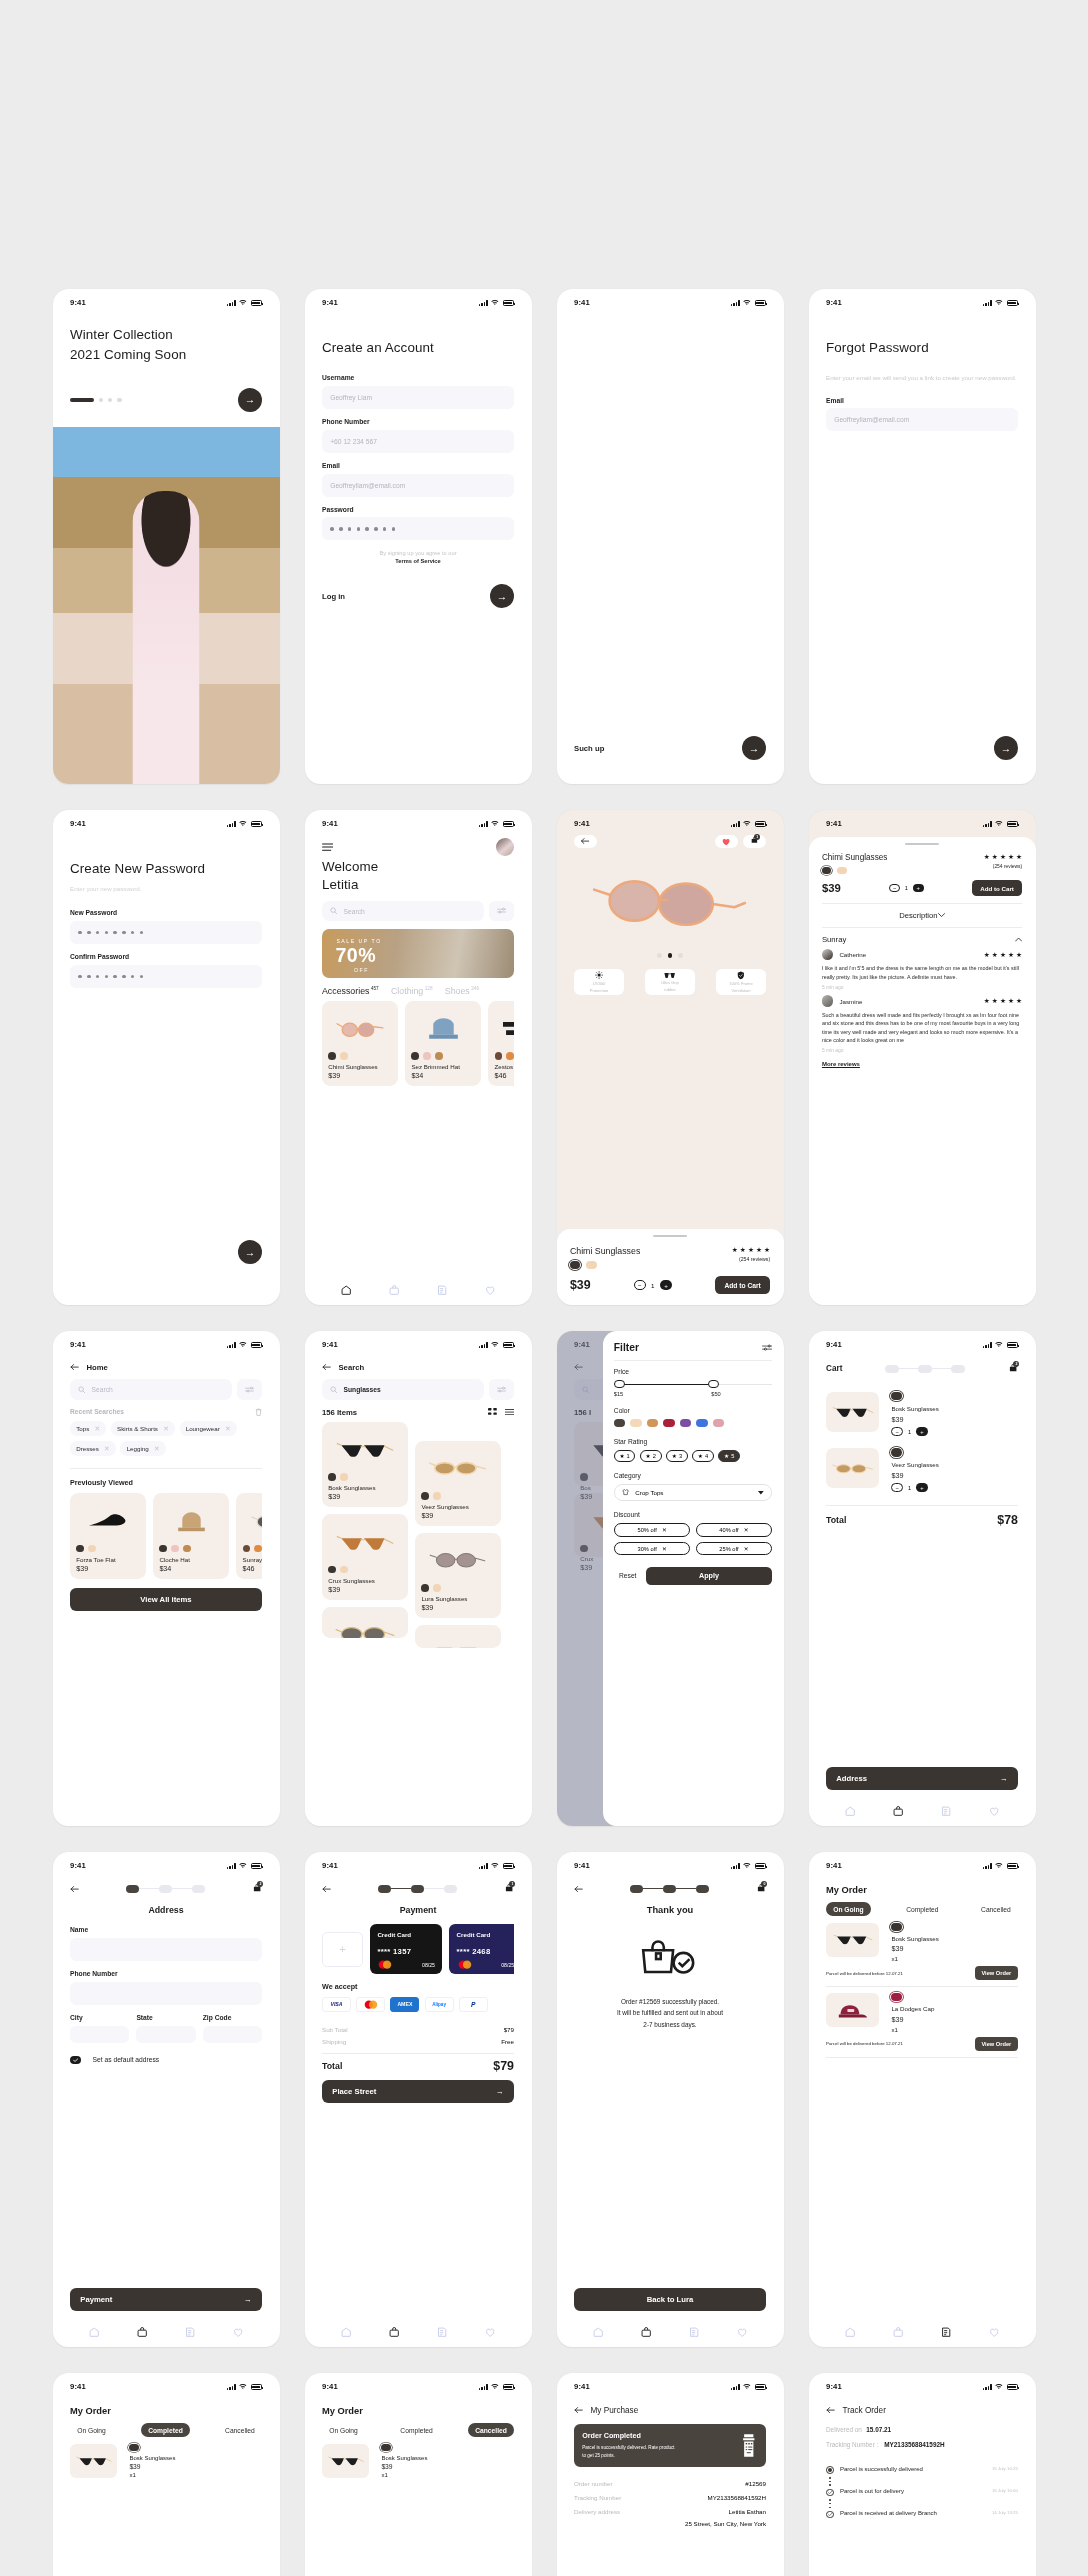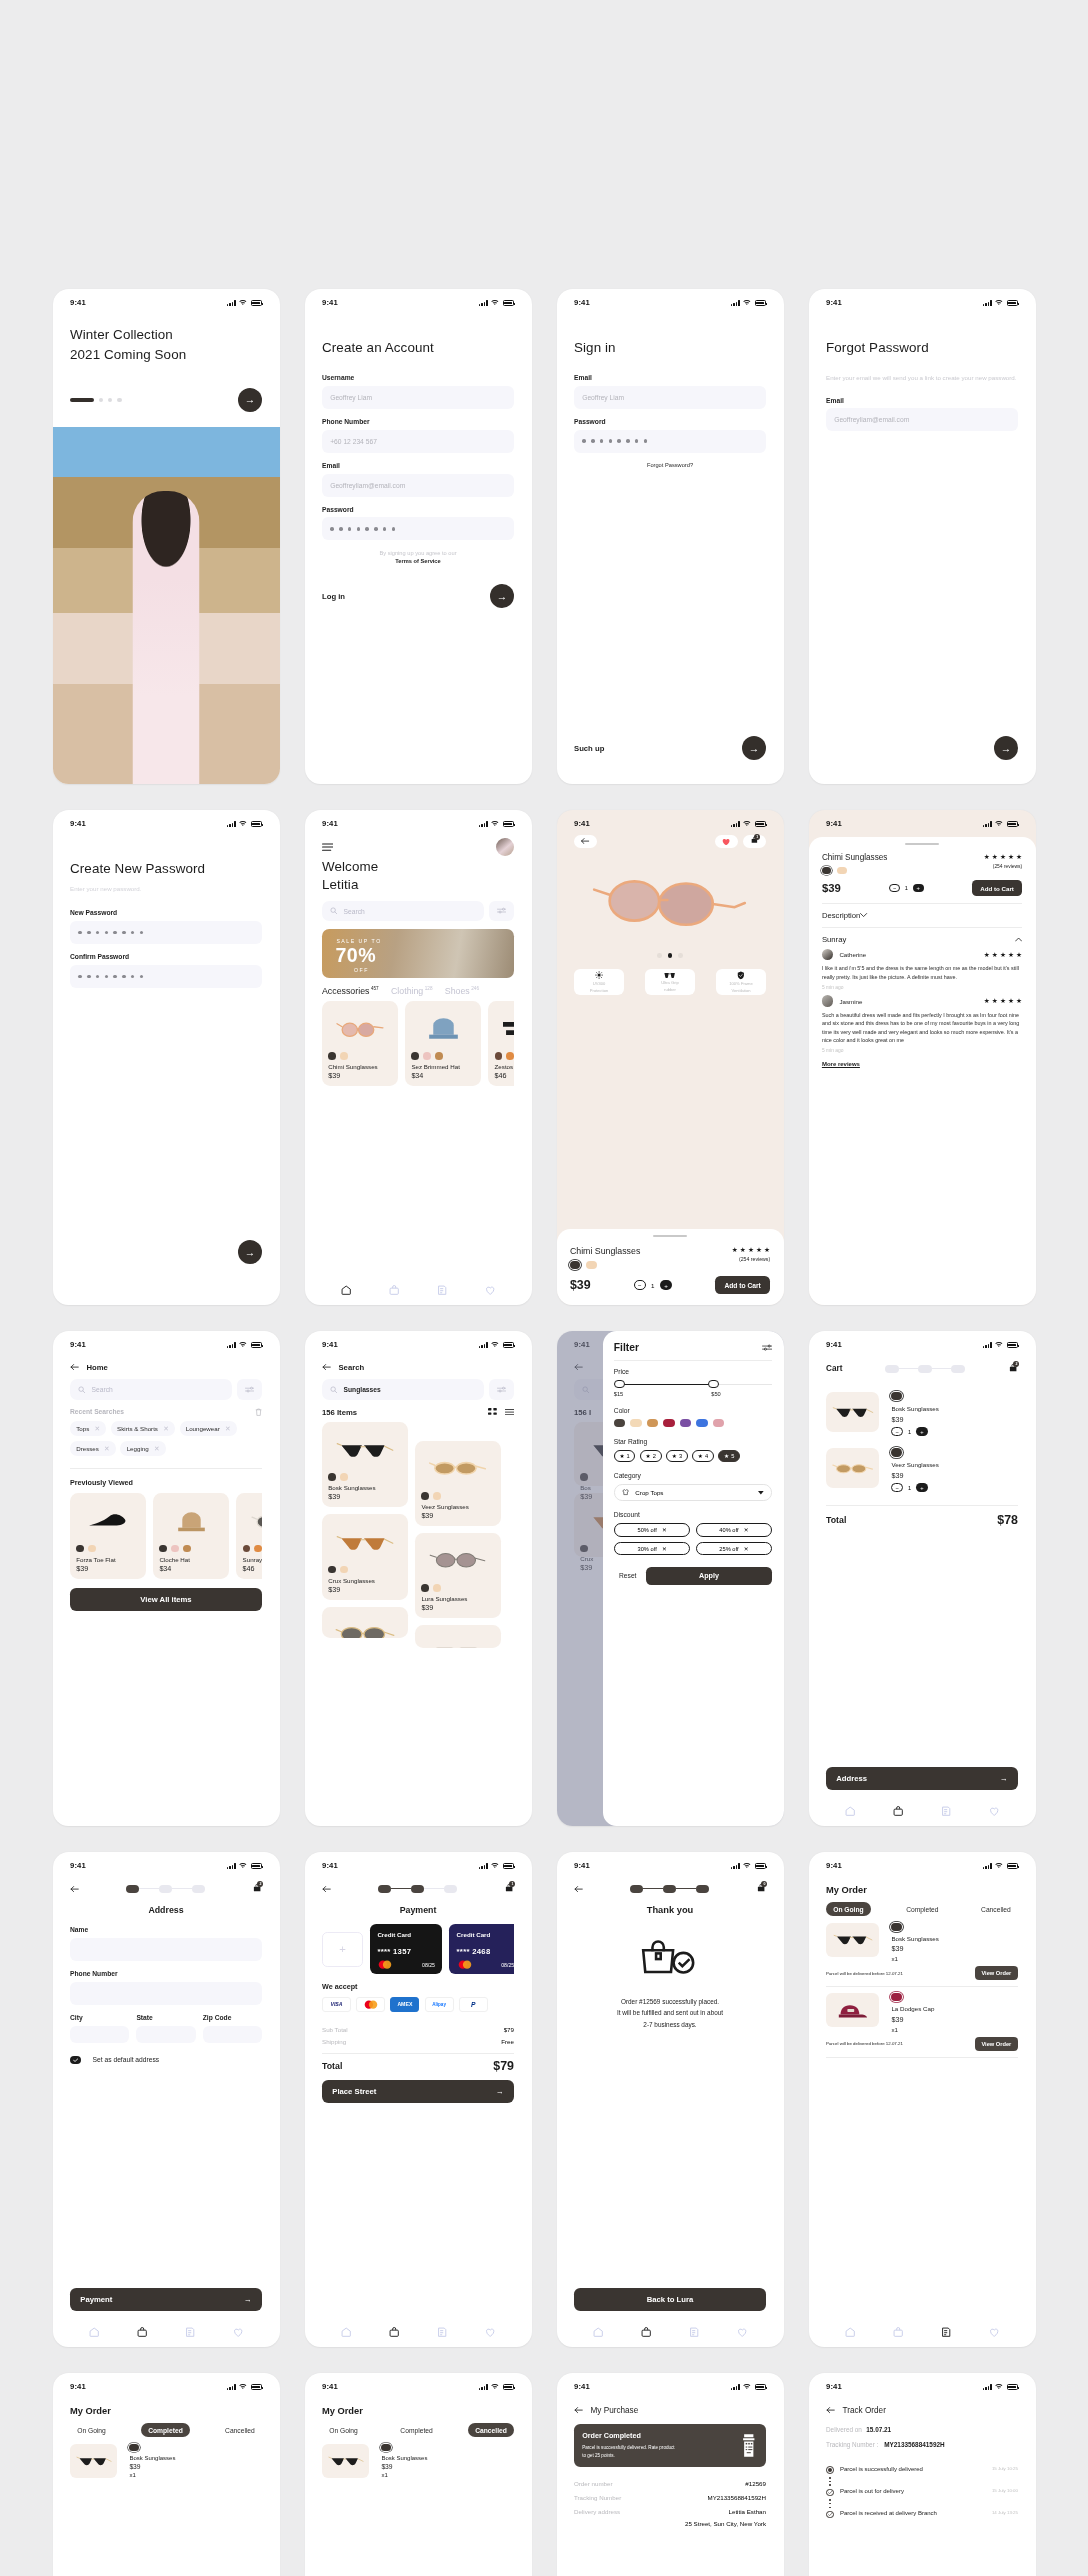--- a/index.html
+++ b/index.html
@@ -235,39 +235,20 @@
               <i></i>
             </span>
           <svg class="wifi" viewBox="0 0 16 12">
               <path d="M8 10.5l2-2.4a3.1 3.1 0 00-4 0zM8 6a5.3 5.3 0 013.5 1.3l1.2-1.5A7.2 7.2 0 008 4a7.2 7.2 0 00-4.7 1.8l1.2 1.5A5.3 5.3 0 018 6zm0-4a9.4 9.4 0 016.2 2.3l1.2-1.5A11.3 11.3 0 008 0 11.3 11.3 0 00.6 2.8l1.2 1.5A9.4 9.4 0 018 2z" fill="#111"></path>
             </svg>
           <span class="batt">
               <i></i>
             </span>
         </span>
       </div>
-      <div class="body" style="padding-top:30px">
-        <div class="h1" style="margin-bottom:19.6px">Sign in</div>
-        <div class="label">Email</div>
-        <div class="field">Geoffrey Liam</div>
-        <div class="label">Password</div>
-        <div class="field">
-          <span class="dots">
-              <i></i>
-              <i></i>
-              <i></i>
-              <i></i>
-              <i></i>
-              <i></i>
-              <i></i>
-              <i></i>
-            </span>
-        </div>
-        <div style="text-align:center;font-size:5.7px;color:#2b2b2b;margin-top:2.1px">Forgot Password?</div>
-      </div>
       <div style="position:absolute;left:17.5px;right:17.5px;bottom:24px;display:flex;justify-content:space-between;align-items:center">
         <span class="h1b" style="font-size:7.7px">Such up</span>
         <span class="fab">→</span>
       </div>
     </div>
 
     <div class="phone">
       <div class="status">
         <span class="t">9:41</span>
         <span class="sicons">
@@ -637,21 +618,21 @@
           <span style="font-size:11.3px;font-weight:bold;color:#1c1c1c">$39</span>
           <span style="display:flex;align-items:center;gap:4.6px">
             <i style="width:11.3px;height:8.8px;border-radius:4.6px;border:0.7px solid #1c1c1c;display:flex;align-items:center;justify-content:center;font-style:normal;font-size:5.7px">−</i>
             <b style="font-size:5.7px;font-weight:400">1</b>
             <i style="width:11.3px;height:8.8px;border-radius:4.6px;background:#1c1c1c;color:#fff;display:flex;align-items:center;justify-content:center;font-style:normal;font-size:5.7px">+</i>
           </span>
           <span style="background:#3a3531;color:#fff;border-radius:4.6px;padding:4.6px 8.2px;font-size:6.2px;font-weight:bold">Add to Cart</span>
         </div>
 
         <div class="divider"></div>
-        <div style="display:flex;justify-content:flex-start;align-items:center">
+        <div style="display:flex;justify-content:center;align-items:center">
           <span style="font-size:7.7px;color:#1c1c1c">Description</span>
           <svg width="7.2" height="4.6" viewBox="0 0 14 9">
               <path d="M1 1l6 6 6-6" stroke="#1c1c1c" stroke-width="1.6" fill="none" stroke-linecap="round"></path>
             </svg>
         </div>
         <div class="divider"></div>
         <div style="display:flex;justify-content:space-between;align-items:center">
           <span style="font-size:7.7px;color:#1c1c1c">Sunray</span>
           <svg width="7.2" height="4.6" viewBox="0 0 14 9">
               <path d="M1 8l6-6 6 6" stroke="#1c1c1c" stroke-width="1.6" fill="none" stroke-linecap="round"></path>

